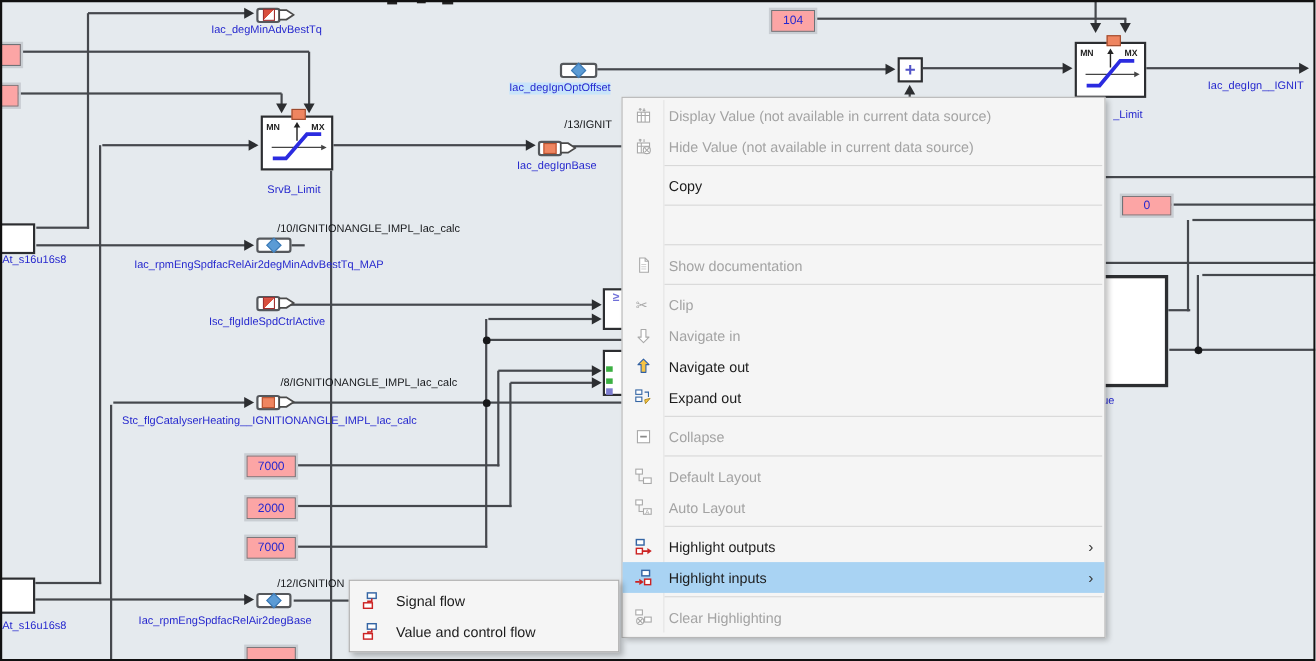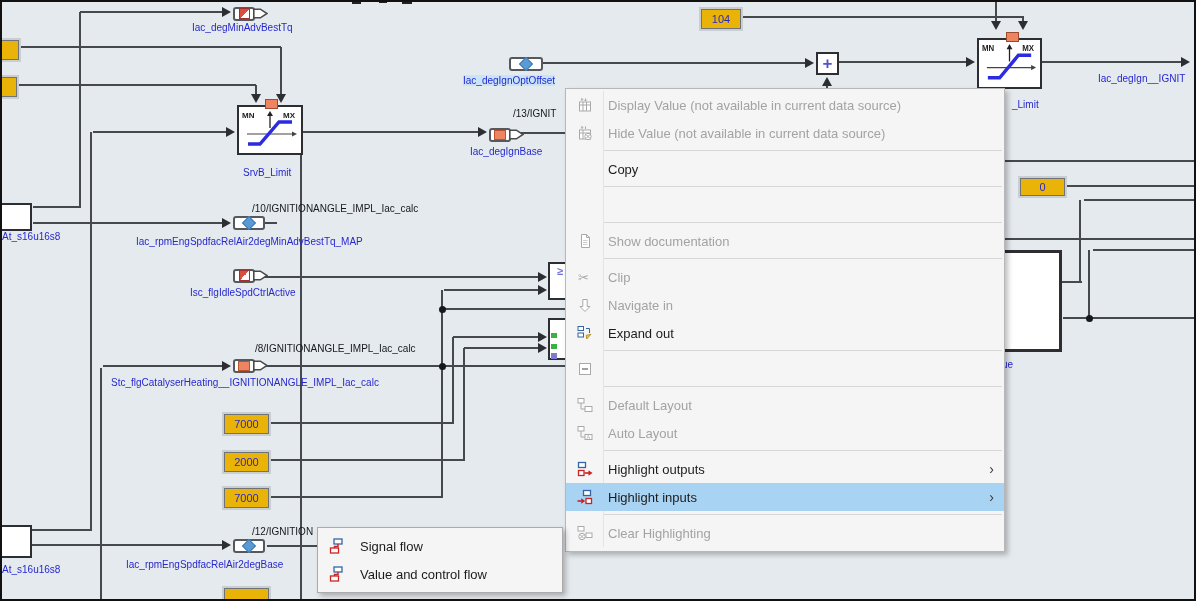--- a/index.html
+++ b/index.html
@@ -9,21 +9,21 @@
   
   .wire{position:absolute;background:#45484d;z-index:1;}
   .ar{position:absolute;width:0;height:0;z-index:2;}
   .ar.r{border-left:9px solid #2c2e31;border-top:5px solid transparent;border-bottom:5px solid transparent;}
   .ar.d{border-top:9px solid #2c2e31;border-left:5px solid transparent;border-right:5px solid transparent;}
   .ar.u{border-bottom:9px solid #2c2e31;border-left:5px solid transparent;border-right:5px solid transparent;}
   .dot{position:absolute;width:7px;height:7px;border-radius:50%;background:#17181a;z-index:2;}
   .lbl{position:absolute;font-size:10px;color:#2628ce;white-space:nowrap;z-index:4;}
   .lbl.dark{color:#16181b;}
   .lbl.sel{background:#c8e4fa;}
-  .cbox{position:absolute;background:#eab308;border:1px solid #6f7377;outline:2px solid #c9ced3;
+  .cbox{position:absolute;background:#fca5a5;border:1px solid #6f7377;outline:2px solid #c9ced3;
         color:#2628ce;font-size:11px;display:flex;align-items:center;justify-content:center;z-index:3;}
   .blk{position:absolute;background:#fff;border:2px solid #2c2e31;z-index:3;box-sizing:border-box;}
   .osq{position:absolute;width:13px;height:10px;background:#ef8560;border:1px solid #9c4a2e;z-index:4;box-sizing:border-box;}
   .portwrap{position:absolute;display:flex;align-items:center;z-index:3;}
   .pill{height:14px;background:#fff;border:2px solid #55585c;border-radius:3px;display:flex;
         align-items:center;justify-content:center;box-sizing:border-box;}
   .mk-diamond{width:8px;height:8px;background:#5b9bd5;border:1px solid #3d7ab5;transform:rotate(45deg);}
   .mk-orange{width:10px;height:8px;background:#ef8560;border:1px solid #b95331;}
   .mk-redwhite{width:9px;height:9px;border:1px solid #a03030;background:linear-gradient(135deg,#d94f3d 50%,#ffffff 50%);}
   .topmark{position:absolute;background:#222;z-index:3;}
@@ -134,21 +134,21 @@
       <div class="cbox" style="left: 1020px; top: 178px; width: 43px; height: 16px;">0</div>
       <div class="cbox" style="left: -28px; top: 40px; width: 45px; height: 18px;">4</div>
       <div class="cbox" style="left: -28px; top: 77px; width: 43px; height: 18px;">6</div>
       <div class="cbox" style="left: 224px; top: 588px; width: 43px; height: 16px;"></div>
       <div class="lbl" style="left: 192px; top: 22px;">Iac_degMinAdvBestTq</div>
       <div class="lbl" style="left: 243px; top: 167px;">SrvB_Limit</div>
       <div class="lbl dark" style="left: 513px; top: 108px;">/13/IGNIT</div>
       <div class="lbl" style="left: 470px; top: 146px;">Iac_degIgnBase</div>
       <div class="lbl sel" style="left: 463px; top: 75px;">Iac_degIgnOptOffset</div>
       <div class="lbl dark" style="left: 252px; top: 203px;">/10/IGNITIONANGLE_IMPL_Iac_calc</div>
-      <div class="lbl" style="left: 136px; top: 236px;">Iac_rpmEngSpdfacRelAir2degMinAdvBestTq_MAP</div>
+      <div class="lbl" style="left: 122px; top: 236px;">Iac_rpmEngSpdfacRelAir2degMinAdvBestTq_MAP</div>
       <div class="lbl" style="left: 190px; top: 287px;">Isc_flgIdleSpdCtrlActive</div>
       <div class="lbl dark" style="left: 255px; top: 343px;">/8/IGNITIONANGLE_IMPL_Iac_calc</div>
       <div class="lbl" style="left: 111px; top: 377px;">Stc_flgCatalyserHeating__IGNITIONANGLE_IMPL_Iac_calc</div>
       <div class="lbl dark" style="left: 252px; top: 526px;">/12/IGNITION</div>
       <div class="lbl" style="left: 126px; top: 559px;">Iac_rpmEngSpdfacRelAir2degBase</div>
       <div class="lbl" style="left: 2px; top: 231px;">At_s16u16s8</div>
       <div class="lbl" style="left: 2px; top: 564px;">At_s16u16s8</div>
       <div class="lbl" style="left: 1012px; top: 99px;">_Limit</div>
       <div class="lbl" style="left: 1098px; top: 73px;">Iac_degIgn__IGNIT</div>
       <div class="lbl" style="left: 1002px; top: 359px;">ue</div>
@@ -298,36 +298,45 @@
         <span class="mic">
           <svg width="16" height="16" viewBox="0 0 16 16">
             <path d="M8 14.5L3 9.5h2.8v-7h4.4v7H13z" fill="#fff" stroke="#a9a9a9" stroke-linejoin="round"></path>
           </svg>
         </span>
         <span class="mil">Navigate in</span>
       </div>
       <div class="mi">
         <span class="mic">
           <svg width="16" height="16" viewBox="0 0 16 16">
+            <path d="M8 1.5l5 5h-2.8v7H5.8v-7H3z" fill="#f6c445" stroke="#2f5fa3" stroke-linejoin="round"></path>
+          </svg>
+        </span>
+        <span class="mil">Navigate out</span>
+      </div>
+      <div class="mi">
+        <span class="mic">
+          <svg width="16" height="16" viewBox="0 0 16 16">
             <rect x="1" y="1.5" width="5.5" height="4" fill="#fff" stroke="#3465a4"></rect>
             <rect x="1" y="8" width="5.5" height="4" fill="#fff" stroke="#3465a4"></rect>
             <path d="M9 3.5h3.5v4.5" fill="none" stroke="#3465a4"></path>
             <path d="M14 9.2l-4.2 4.8-.7-3.6z" fill="#f6c445" stroke="#a88419" stroke-width="0.8"></path>
           </svg>
         </span>
         <span class="mil">Expand out</span>
       </div>
       <div class="msep"></div>
       <div class="mi dis">
         <span class="mic">
           <svg width="16" height="16" viewBox="0 0 16 16">
             <rect x="2.5" y="2.5" width="11" height="11" fill="#fff" stroke="#a9a9a9"></rect>
             <path d="M5 8h6" stroke="#8a8a8a" stroke-width="1.6" fill="none"></path>
           </svg>
         </span>
+        <span class="mil">Collapse</span>
       </div>
       <div class="msep"></div>
       <div class="mi dis">
         <span class="mic">
           <svg width="16" height="16" viewBox="0 0 16 16">
             <rect x="1" y="1.5" width="6" height="4.5" fill="#fff" stroke="#a9a9a9"></rect>
             <rect x="8" y="9.5" width="7" height="5" fill="#fff" stroke="#a9a9a9"></rect>
             <path d="M4 6v6h4" fill="none" stroke="#a9a9a9"></path>
           </svg>
         </span>

